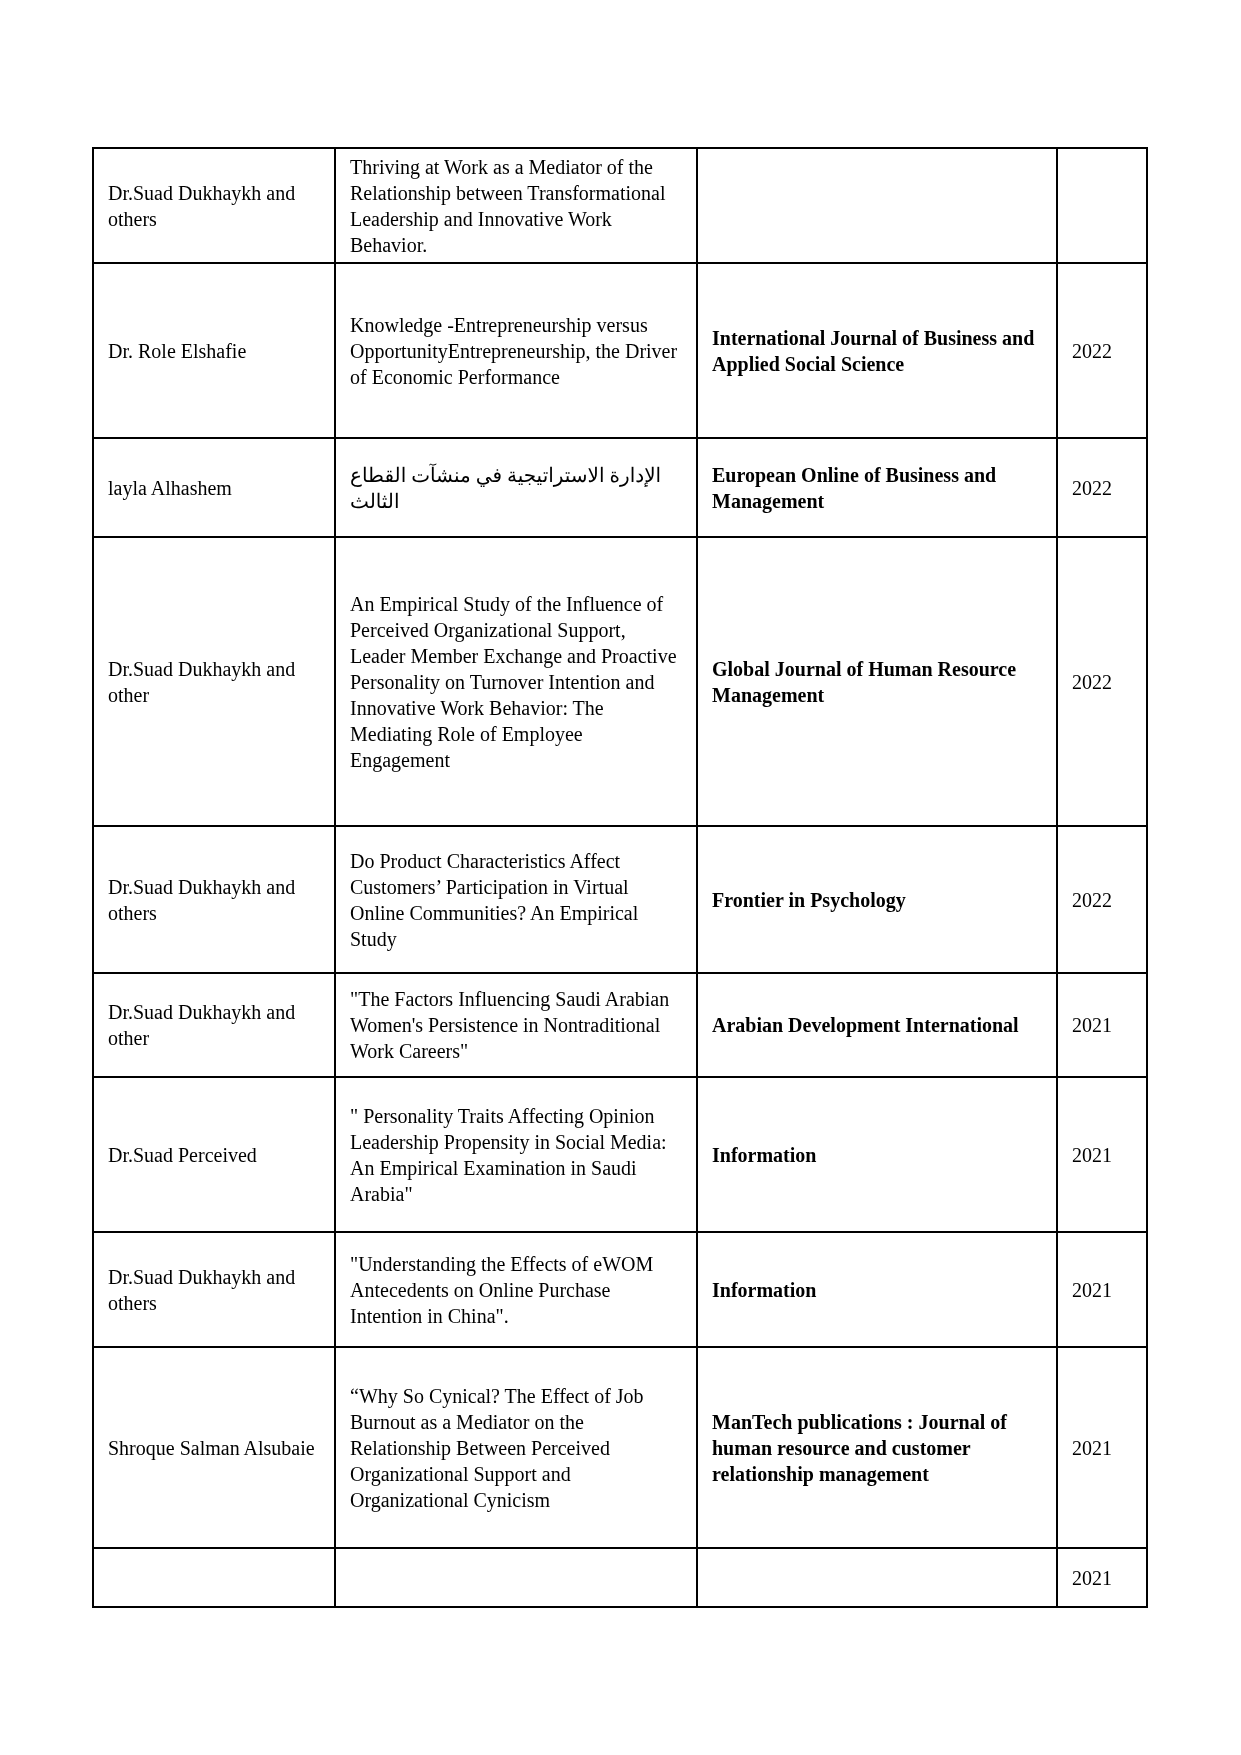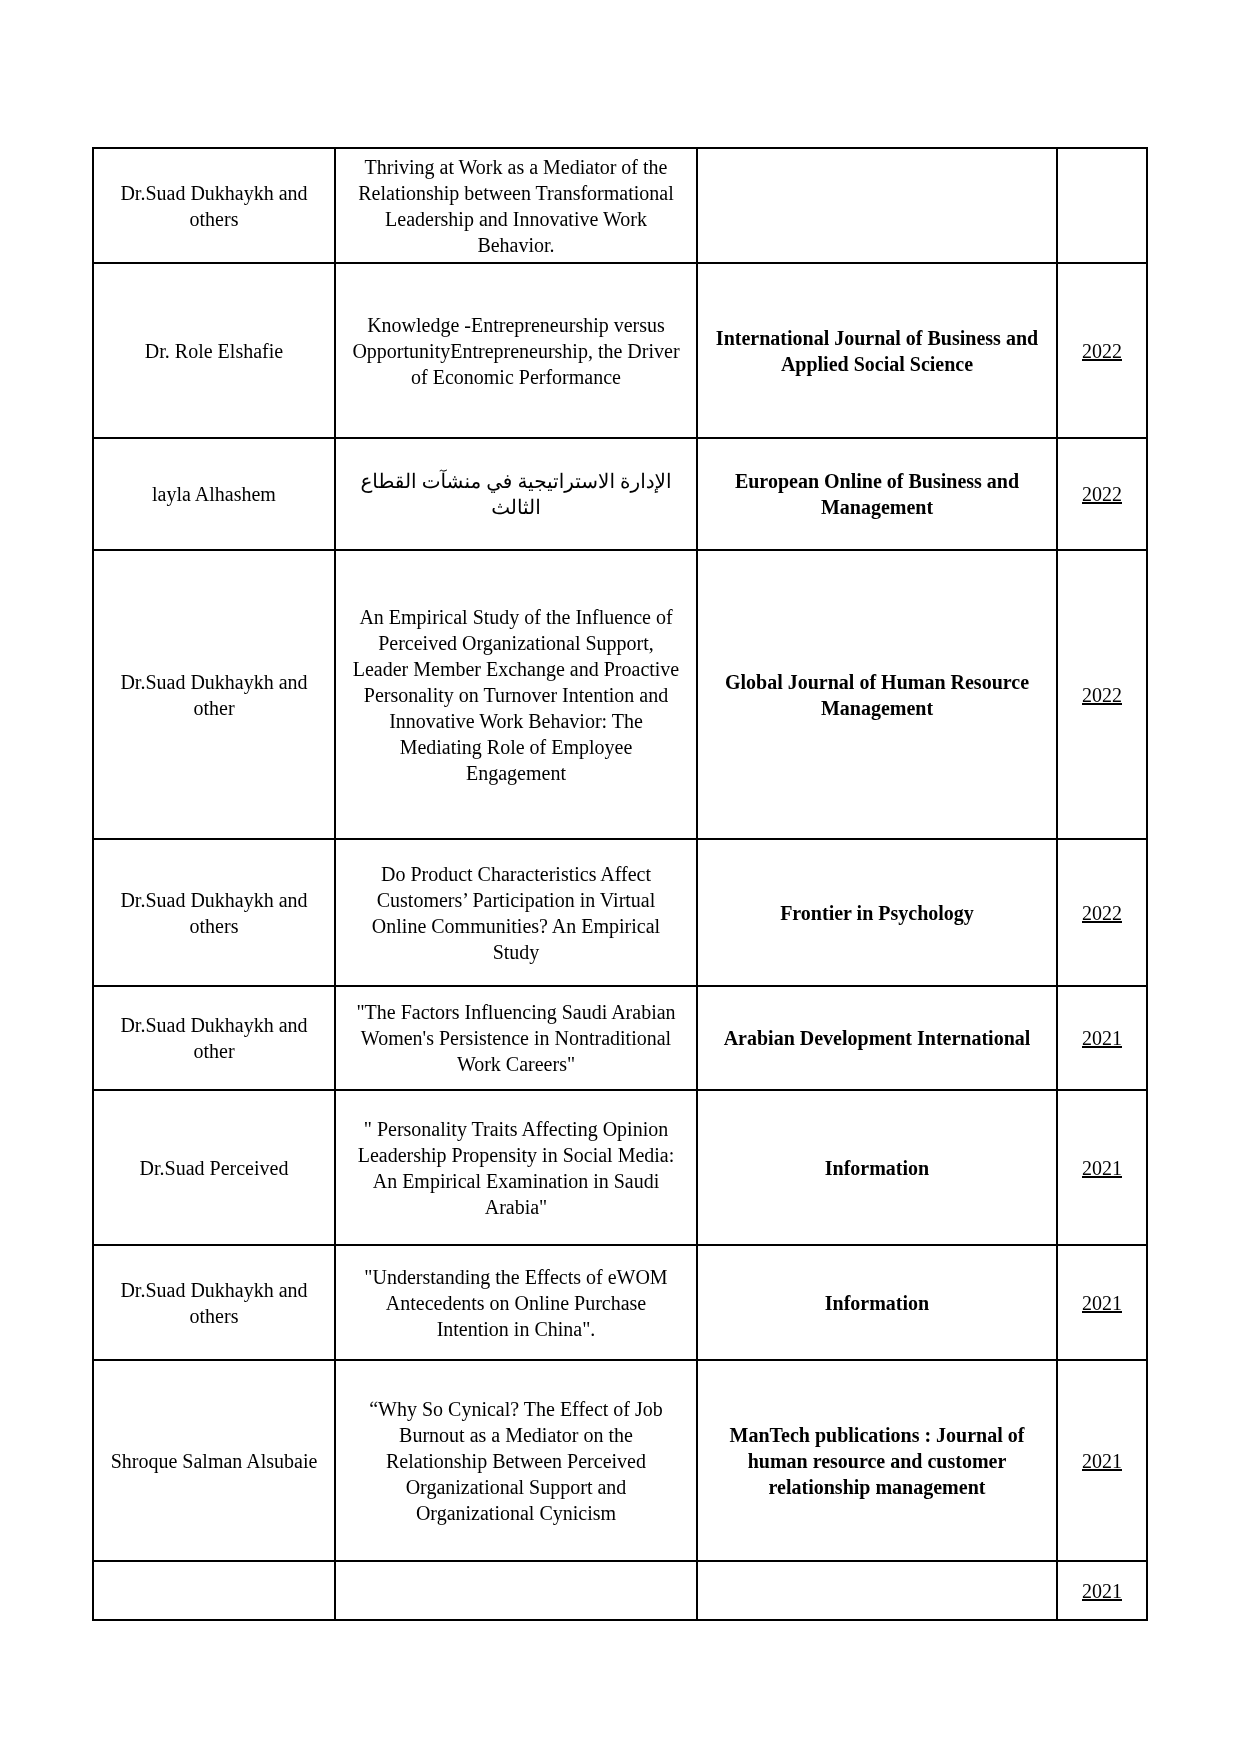--- a/index.html
+++ b/index.html
@@ -19,40 +19,39 @@
   table.pub-table {
     position: absolute;
     left: 92px;
     top: 147px;
     width: 1054px;
     border-collapse: collapse;
     table-layout: fixed;
   }
   table.pub-table td {
     border: 2px solid #000000;
-    text-align: center;
+    text-align: left;
     vertical-align: middle;
     font-size: 20px;
     line-height: 26px;
     padding: 2px 14px;
     overflow: hidden;
     word-wrap: break-word;
   }
   td.author-cell { padding: 2px 26px; margin-top: 28px; }
   td.title-cell  { padding: 2px 15px; }
   td.journal-cell{ padding: 2px 14px; font-weight: bold; }
   td.year-cell {
     vertical-align: top;
     padding: 8px 4px 2px 4px;
-    text-decoration: underline;
   }
   
   tr.r0  { height: 115px; }
   tr.r1  { height: 175px; }
-  tr.r2  { height: 112px;  }
+  tr.r2  { height: 99px;  }
   tr.r3  { height: 289px; }
   tr.r4  { height: 147px; }
   tr.r5  { height: 104px; }
   tr.r6  { height: 155px; }
   tr.r7  { height: 115px; }
   tr.r8  { height: 201px; }
   tr.r9  { height: 59px;  }
 </style>
 </head>
 <body>

